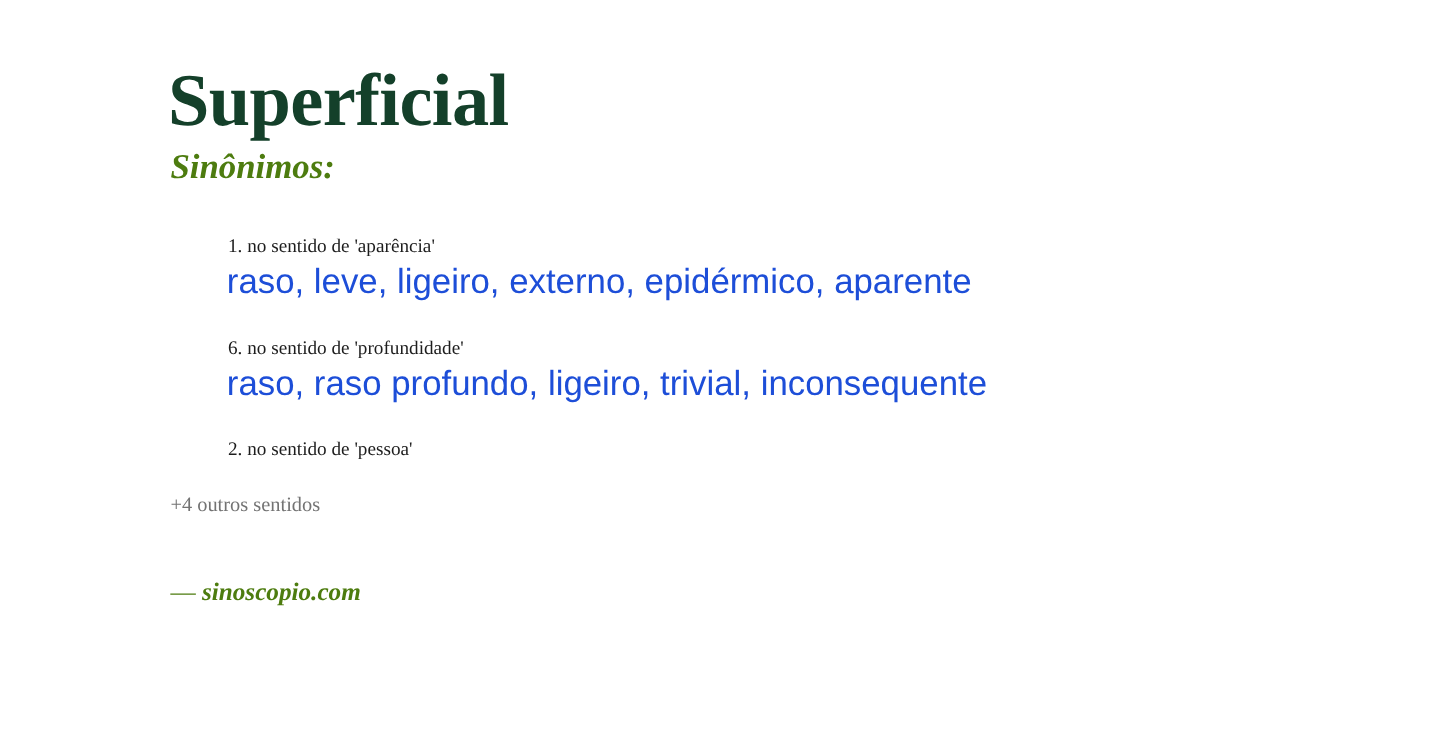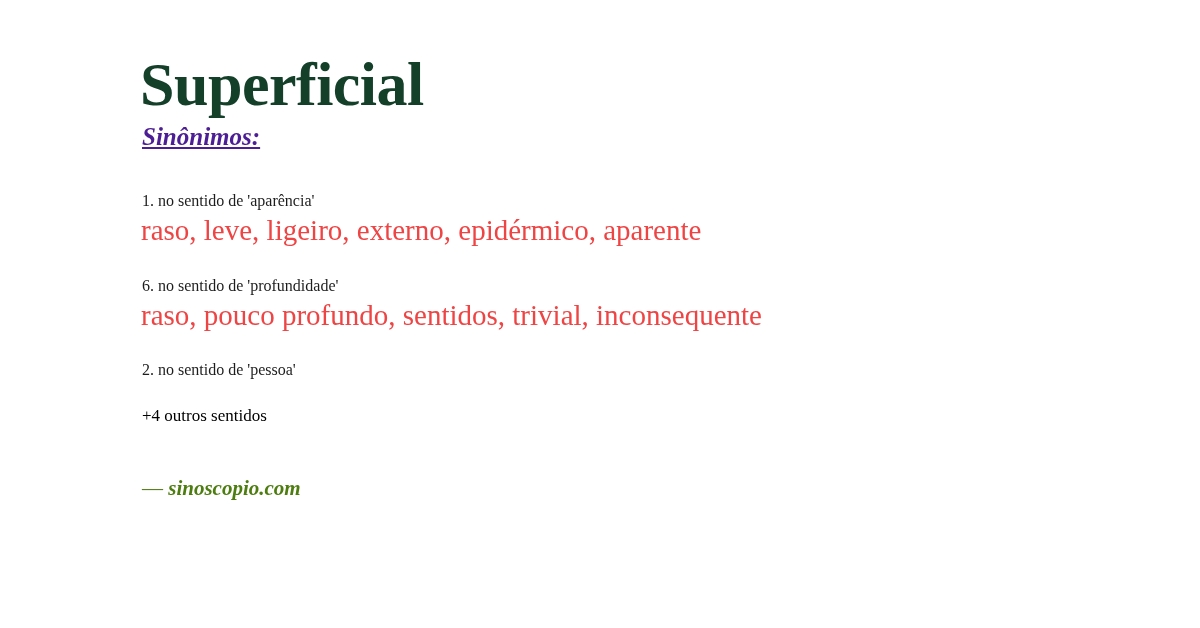--- a/index.html
+++ b/index.html
@@ -24,51 +24,51 @@
     font-family: "Liberation Serif", serif;
     font-size: 62px;
     font-weight: bold;
     color: #14402a;
     line-height: 1.05;
     letter-spacing: -0.5px;
     margin: 0;
   }
   .subtitle {
     font-family: "Liberation Serif", serif;
-    font-size: 25px;
+    font-size: 29px;
     font-weight: bold;
     font-style: italic;
-    color: #4c1d95;
+    color: #4d7c0f;
     margin: 6px 0 0 2px;
-    text-decoration: underline;
   }
   .senses {
     margin-top: 40px;
+    margin-left: 48px;
   }
   .sense {
     margin-bottom: 27px;
   }
   .sense-label {
     font-family: "Liberation Serif", serif;
     font-size: 16px;
     color: #1d1d1d;
     margin: 0 0 2px 2px;
     line-height: 1.2;
   }
   .sense-words {
-    font-family: Liberation Serif, serif;
+    font-family: Liberation Sans, sans-serif;
     font-size: 29px;
-    color: #ef4444;
+    color: #1d4ed8;
     line-height: 1.25;
     margin: 0 0 0 1px;
   }
   .more-senses {
     font-family: "Liberation Serif", serif;
     font-size: 17px;
-    color: #000000;
+    color: #737373;
     margin: 24px 0 0 2px;
   }
   .source {
     font-family: "Liberation Serif", serif;
     font-size: 21px;
     font-style: italic;
     font-weight: bold;
     color: #4d7c0f;
     margin: 50px 0 0 2px;
   }
@@ -87,21 +87,21 @@
 
   <div class="senses">
 
     <div class="sense">
       <div class="sense-label">1. no sentido de 'aparência'</div>
       <div class="sense-words">raso, leve, ligeiro, externo, epidérmico, aparente</div>
     </div>
 
     <div class="sense">
       <div class="sense-label">6. no sentido de 'profundidade'</div>
-      <div class="sense-words">raso, pouco profundo, sentidos, trivial, inconsequente</div>
+      <div class="sense-words">raso, raso profundo, ligeiro, trivial, inconsequente</div>
     </div>
 
     <div class="sense">
       <div class="sense-label">2. no sentido de 'pessoa'</div>
     </div>
 
   </div>
 
   <div class="more-senses">+4 outros sentidos</div>
 

